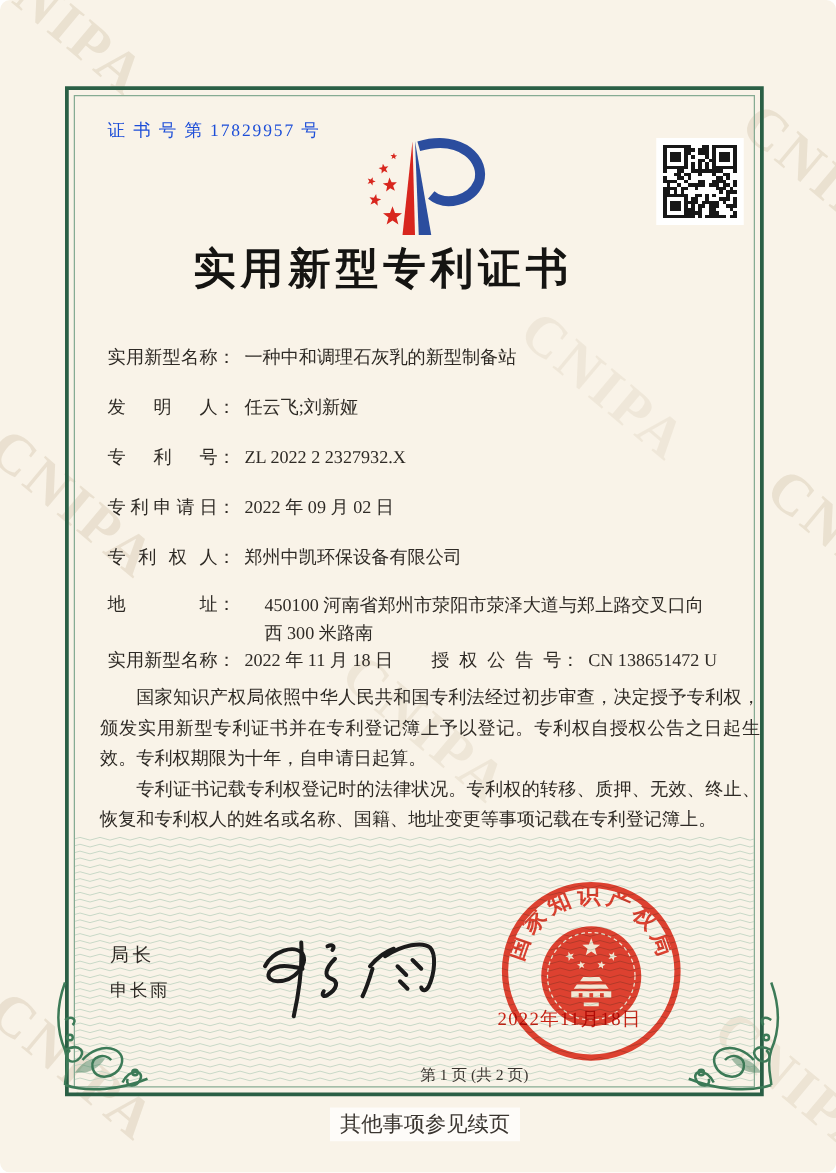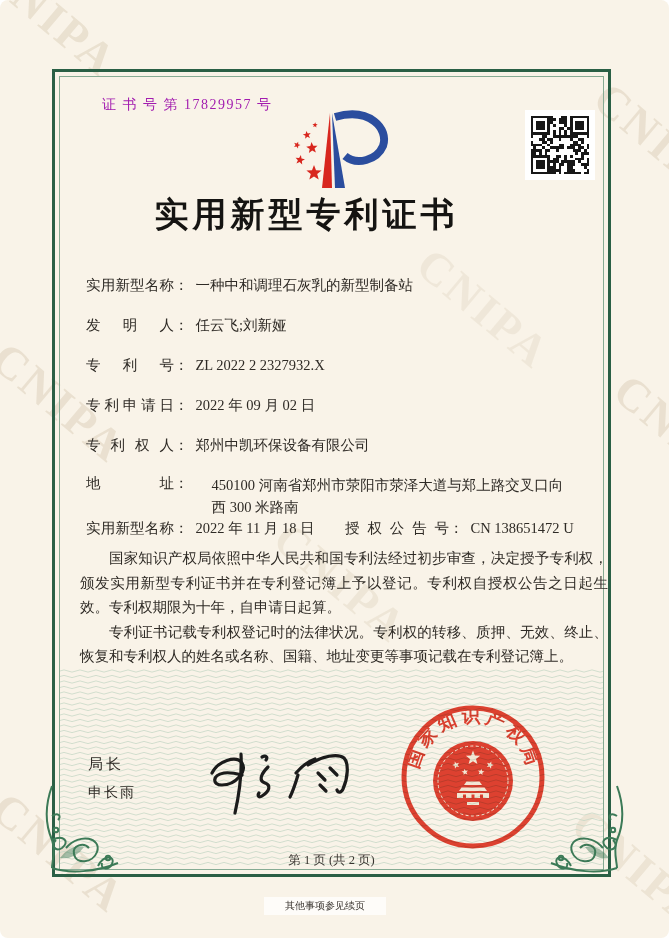--- a/index.html
+++ b/index.html
@@ -7,21 +7,21 @@
         overflow:hidden;font-family:"Liberation Serif","DejaVu Serif",serif;color:#2e2a25;}
   
   .wm{position:absolute;font-weight:bold;font-size:46px;letter-spacing:3px;
       color:#b09a74;opacity:.20;transform:rotate(40deg);white-space:nowrap;pointer-events:none;z-index:1;}
   
   .frame-outer{position:absolute;left:52px;top:69px;width:553px;height:802px;border:3px solid #2a5f45;z-index:2;}
   .frame-inner{position:absolute;left:59px;top:76px;width:543px;height:792px;border:1px solid #86ab93;z-index:2;}
   .waves{position:absolute;left:60px;top:668px;width:543px;height:200px;z-index:1;}
   .flourish{position:absolute;z-index:3;}
   
-  .cert-number{position:absolute;left:102px;top:96px;font-size:14px;letter-spacing:1.5px;color:#a21caf;z-index:4;}
+  .cert-number{position:absolute;left:86px;top:96px;font-size:14px;letter-spacing:1.5px;color:#1d4ed8;z-index:4;}
   .logo{position:absolute;left:284px;top:99px;z-index:4;}
   .qr{position:absolute;left:525px;top:110px;z-index:4;}
   .doc-title{position:absolute;left:52px;top:192px;width:509px;text-align:center;
              font-size:34px;font-weight:bold;letter-spacing:4px;color:#151412;z-index:4;}
   
   .row{position:absolute;left:86px;font-size:14.5px;z-index:4;white-space:nowrap;}
   .lbl{display:inline-block;width:88px;text-align:justify;text-align-last:justify;vertical-align:top;}
   .lbl2{display:inline-block;width:104px;text-align:justify;text-align-last:justify;vertical-align:top;}
   .val{margin-left:7px;}
   .val-block{display:inline-block;vertical-align:top;margin-left:23px;white-space:normal;width:405px;line-height:22px;}
@@ -32,23 +32,23 @@
   .body-text p{margin:0;text-indent:2em;}
   
   .sig-title{position:absolute;left:88px;top:755px;font-size:15px;letter-spacing:3px;z-index:4;}
   .sig-name{position:absolute;left:88px;top:784px;font-size:14px;letter-spacing:2px;z-index:4;}
   .sig-script{position:absolute;left:192px;top:733px;z-index:4;}
   
   .seal{position:absolute;left:398px;top:702px;z-index:5;mix-blend-mode:multiply;opacity:.93;}
   .seal-date{position:absolute;left:398px;top:806px;width:160px;font-size:15px;color:#cf2417;
              letter-spacing:1px;z-index:6;mix-blend-mode:multiply;}
   
-  .page-num{position:absolute;left:52px;top:852px;width:559px;text-align:center;font-size:12.5px;color:#3a3530;z-index:4;}
-  .cont-note{position:absolute;left:264px;top:886px;font-size:10px;color:#3a3530;z-index:4;
-             background:rgba(255,255,255,.72);padding:2px 21px;margin-top:11px;}
+  .page-num{position:absolute;left:52px;top:852px;width:559px;text-align:center;font-size:12.5px;color:#3a3530;z-index:4;padding-left:48px;}
+  .cont-note{position:absolute;left:264px;top:886px;font-size:17px;color:#3a3530;z-index:4;
+             background:rgba(255,255,255,.72);padding:2px 8px;}
 </style>
 </head>
 <body>
 
 <div class="page">
 
   <span class="wm" style="left:-28px;top:-10px">CNIPA</span>
   <span class="wm" style="left:582px;top:116px">CNIPA</span>
   <span class="wm" style="left:-20px;top:376px">CNIPA</span>
   <span class="wm" style="left:405px;top:282px;opacity:.12">CNIPA</span>
@@ -373,17 +373,18 @@
         <rect x="-16" y="16" width="32" height="5"></rect>
         <rect x="-6" y="25" width="12" height="3"></rect>
       </g>
       <g fill="#e13524">
         <rect x="-10" y="17.5" width="3" height="3.5"></rect>
           <rect x="-1.5" y="17.5" width="3" height="3.5"></rect>
           <rect x="7" y="17.5" width="3" height="3.5"></rect>
       </g>
     </g>
   </svg>
+  <div class="seal-date">2022年11月18日</div>
 
   <div class="page-num">第 1 页 (共 2 页)</div>
   <div class="cont-note">其他事项参见续页</div>
 
 </div>
 
 </body></html>

